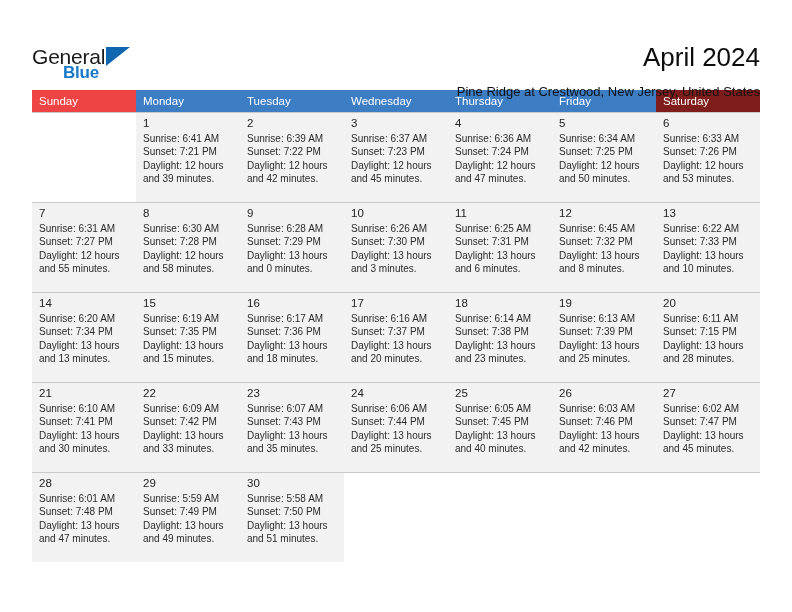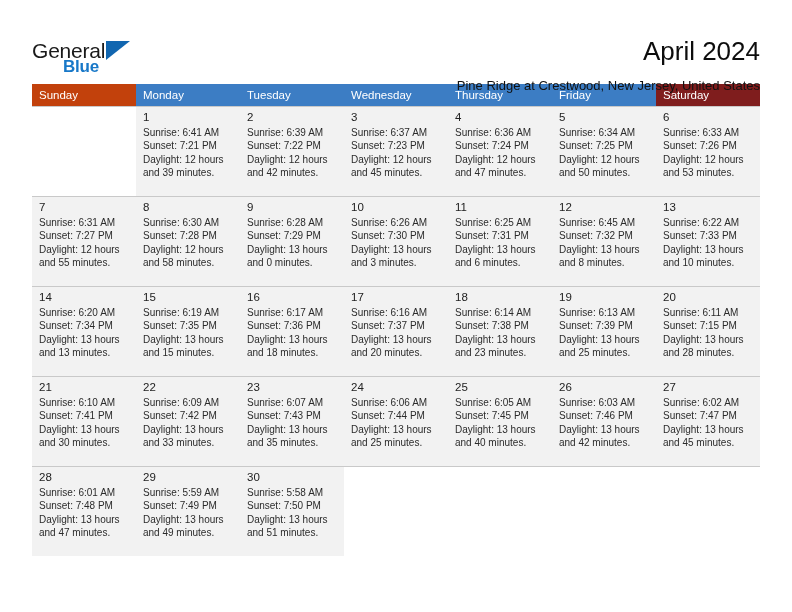--- a/index.html
+++ b/index.html
@@ -12,21 +12,21 @@
     height: 612px;
     font-family: "Liberation Sans", sans-serif;
     color: #000000;
     overflow: hidden;
   }
   .page {
     position: relative;
     width: 792px;
     height: 612px;
     box-sizing: border-box;
-    padding: 10px 32px;
+    padding: 16px 32px;
   }
 
   
   .header {
     display: flex;
     align-items: flex-start;
     justify-content: space-between;
     padding-top: 26px;
     height: 62px;
     box-sizing: border-box;
@@ -151,21 +151,21 @@
     <div class="title-block">
       <h1 class="month-title">April 2024</h1>
       <p class="location">Pine Ridge at Crestwood, New Jersey, United States</p>
     </div>
 
   </div>
 
   <table class="calendar">
     <thead>
       <tr>
-        <th style="background: #c2410c;">Sunday</th>
+        <th style="background: #ef4444;">Sunday</th>
         <th style="background: rgb(60, 125, 196); margin-left: 29px;">Monday</th>
         <th style="background: rgb(60, 125, 196);">Tuesday</th>
         <th style="background: rgb(60, 125, 196);">Wednesday</th>
         <th style="background: rgb(60, 125, 196);">Thursday</th>
         <th style="background: rgb(60, 125, 196);">Friday</th>
         <th style="background: #7f1d1d;">Saturday</th>
       </tr>
     </thead>
     <tbody id="calendar-body">
         <tr>

